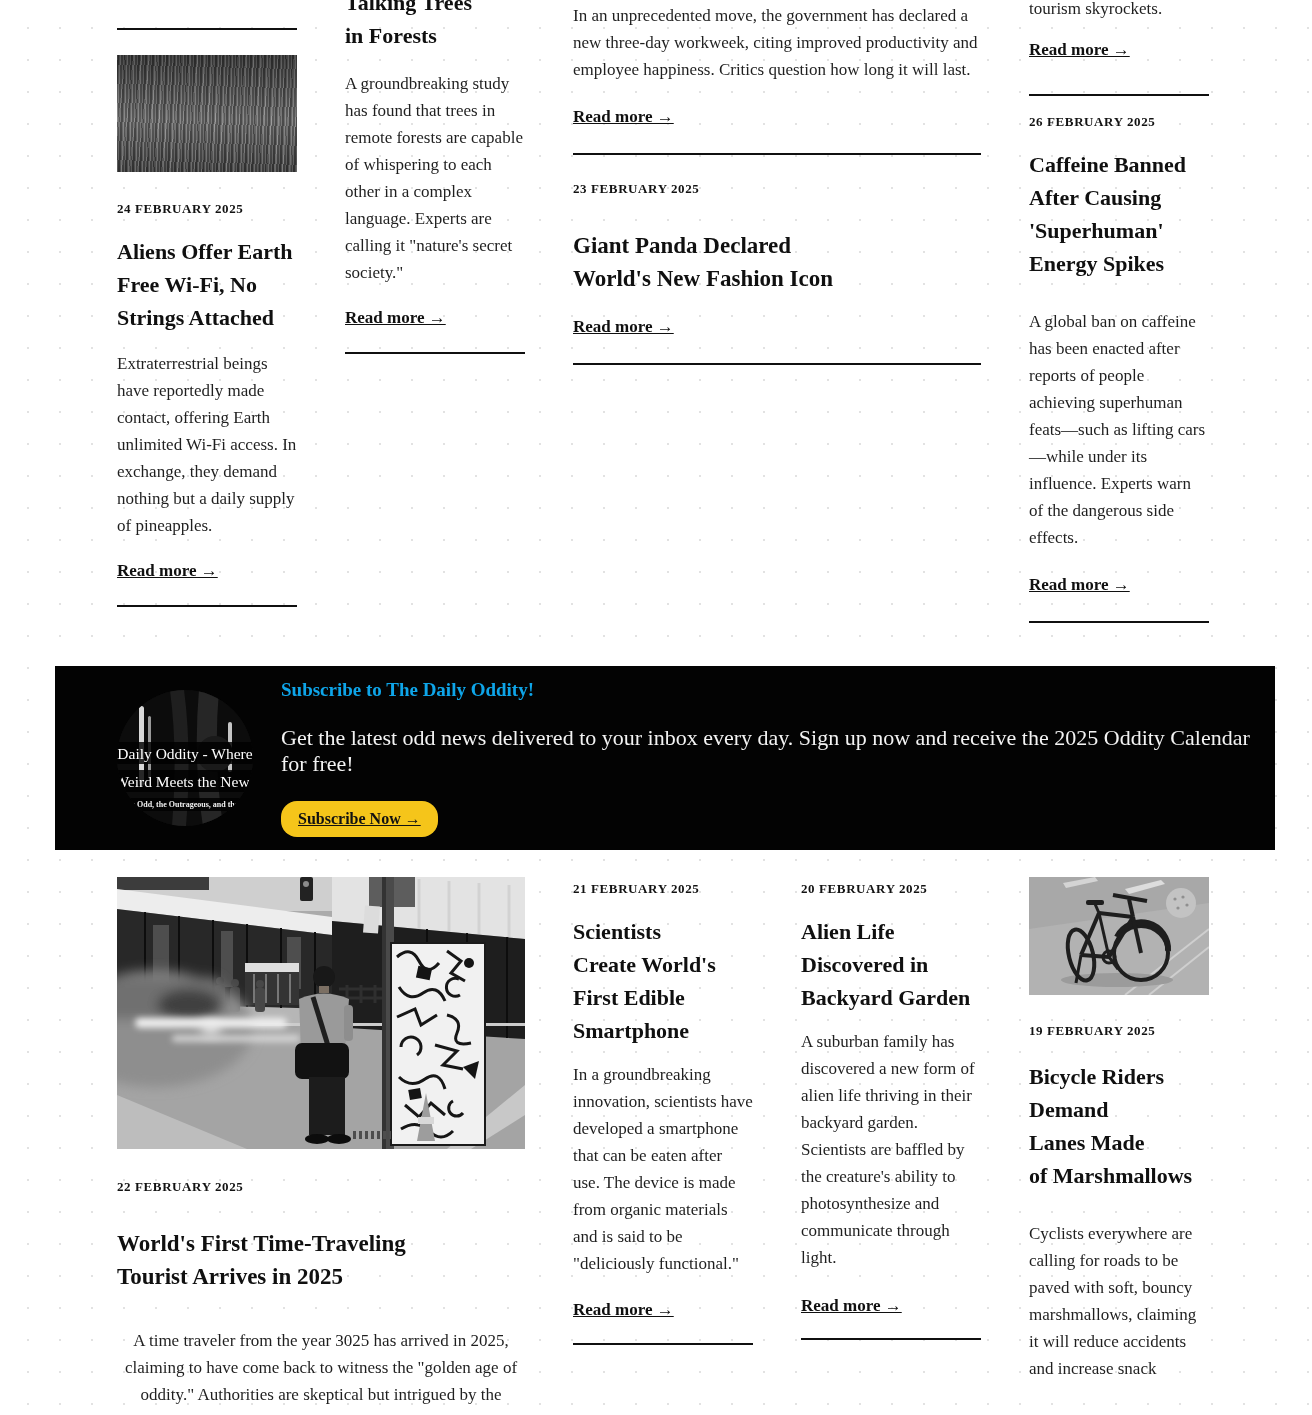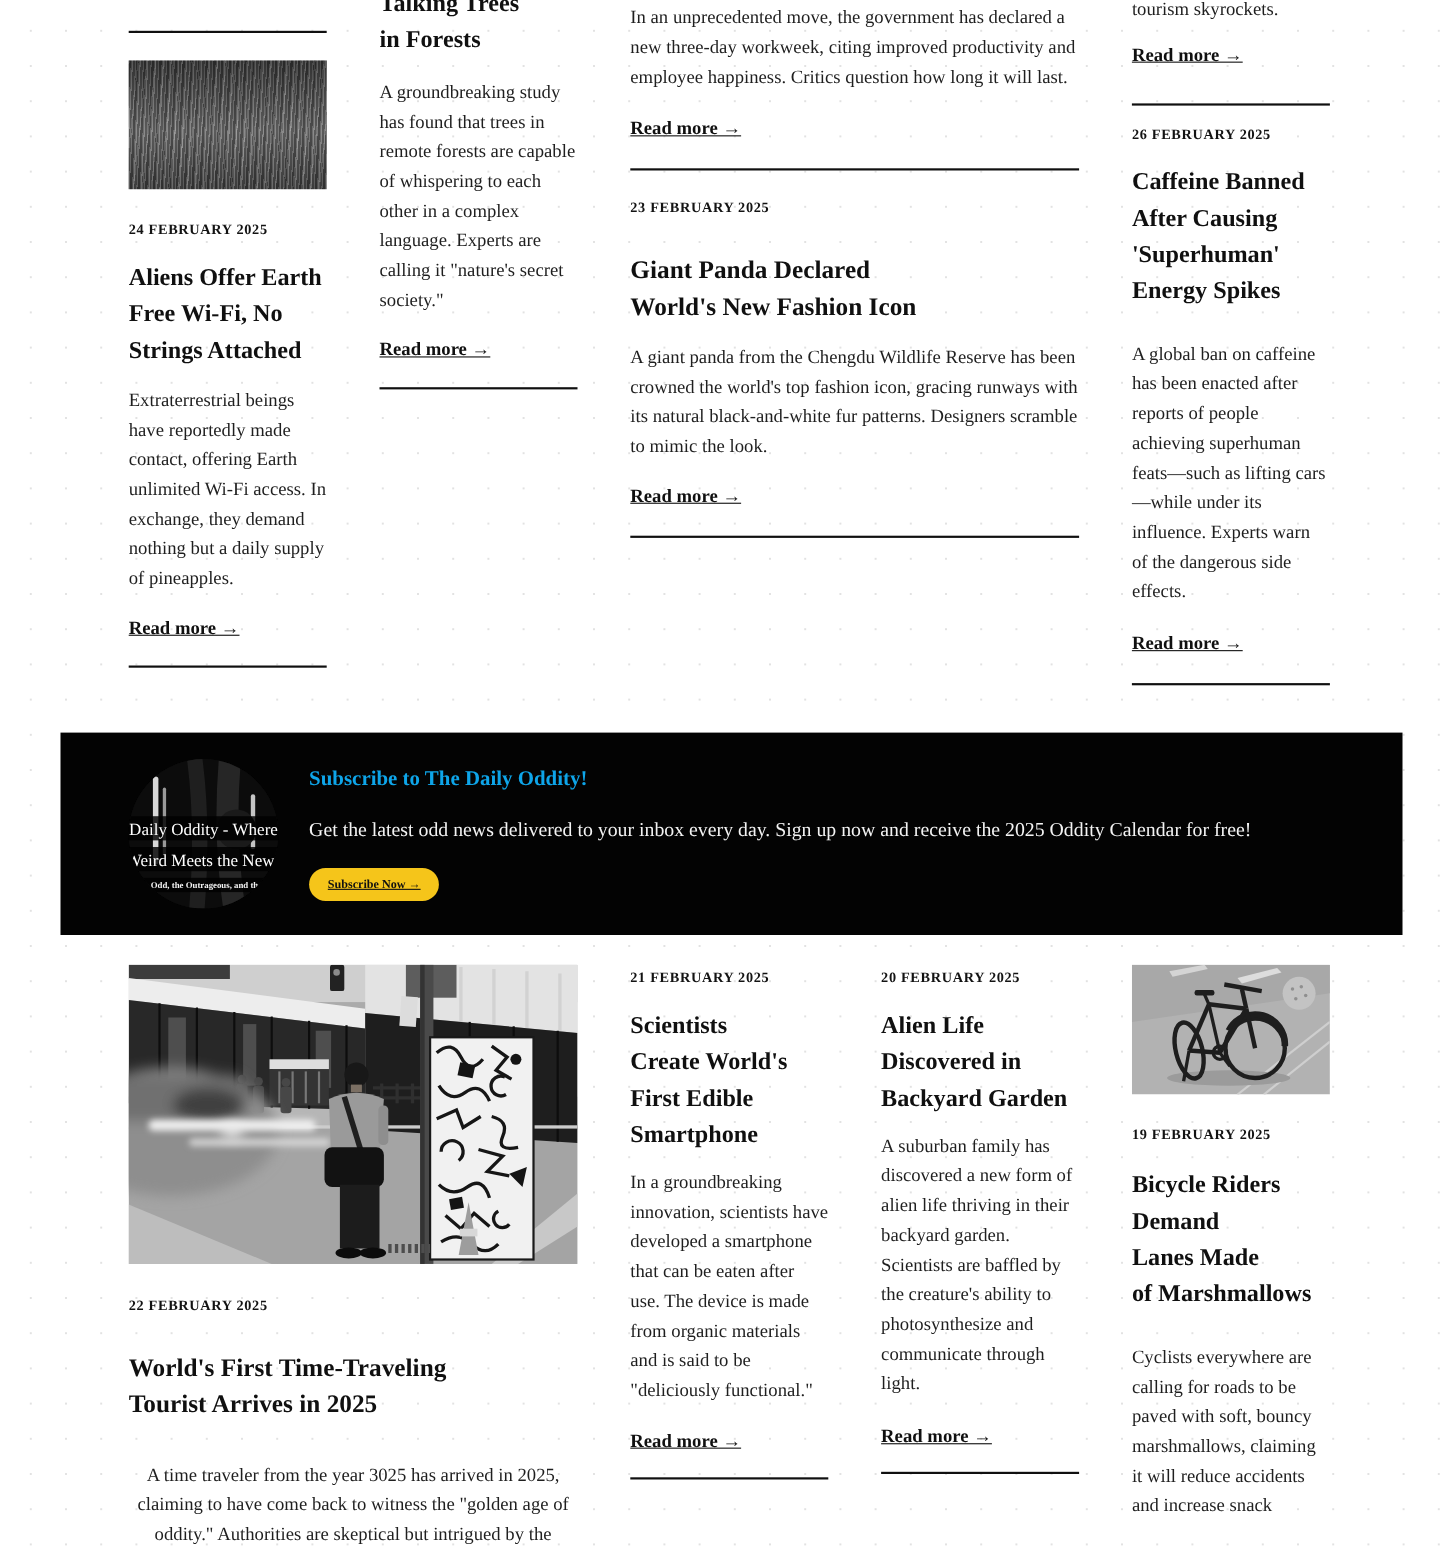--- a/index.html
+++ b/index.html
@@ -59,24 +59,24 @@
   #col4-top .rule.end{margin-top:26px;}
 
   
   #banner{
     left:55px;top:666px;width:1220px;height:184px;background:#030303;
     display:flex;align-items:center;box-sizing:border-box;padding-left:62px;
   }
   .logo-wrap{width:136px;height:136px;border-radius:50%;overflow:hidden;flex:0 0 auto;background:#0c0c0c;}
   .banner-content{margin-left:28px;}
   .banner-title{font-size:19px;font-weight:bold;color:#0ea5e9;margin:0;}
-  .banner-message{font-size:18px;color:#f3f3f3;margin:24px 0 0 0;}
+  .banner-message{font-size:22px;color:#f3f3f3;margin:24px 0 0 0;}
   .subscribe-btn{
     display:inline-block;margin-top:24px;background:#f5c51a;color:#111111;
-    font-family:"Liberation Serif",serif;font-size:11px;font-weight:bold;text-decoration:underline;
+    font-family:"Liberation Serif",serif;font-size:16px;font-weight:bold;text-decoration:underline;
     padding:9px 17px;border:none;border-radius:16px;cursor:pointer;
   }
 
   
   #row2-big{left:117px;top:877px;width:408px;}
   #row2-big .date{margin-top:30px;}
   #row2-big .title{margin-top:32px;max-width:348px;}
   #row2-big .body{margin-top:34px;text-align:center;}
 
   #row2-col3{left:573px;top:881px;width:180px;}
@@ -124,21 +124,20 @@
   <div class="block" id="col3-top">
     <article>
       <p class="body">In an unprecedented move, the government has declared a new three-day workweek, citing improved productivity and employee happiness. Critics question how long it will last.</p>
       <a class="readmore">Read more →</a>
     </article>
     <div class="rule mid"></div>
     <article>
       <div class="date">23 FEBRUARY 2025</div>
       <h2 class="title t-wide">Giant Panda Declared
 World's New Fashion Icon</h2>
-      <p class="body second">A giant panda from the Chengdu Wildlife Reserve has been crowned the world's top fashion icon, gracing runways with its natural black-and-white fur patterns. Designers scramble to mimic the look.</p>
       <a class="readmore second">Read more →</a>
     </article>
     <div class="rule end"></div>
   </div>
 
   <div class="block" id="col4-top">
     <article>
       <p class="body">tourism skyrockets.</p>
       <a class="readmore">Read more →</a>
     </article>

